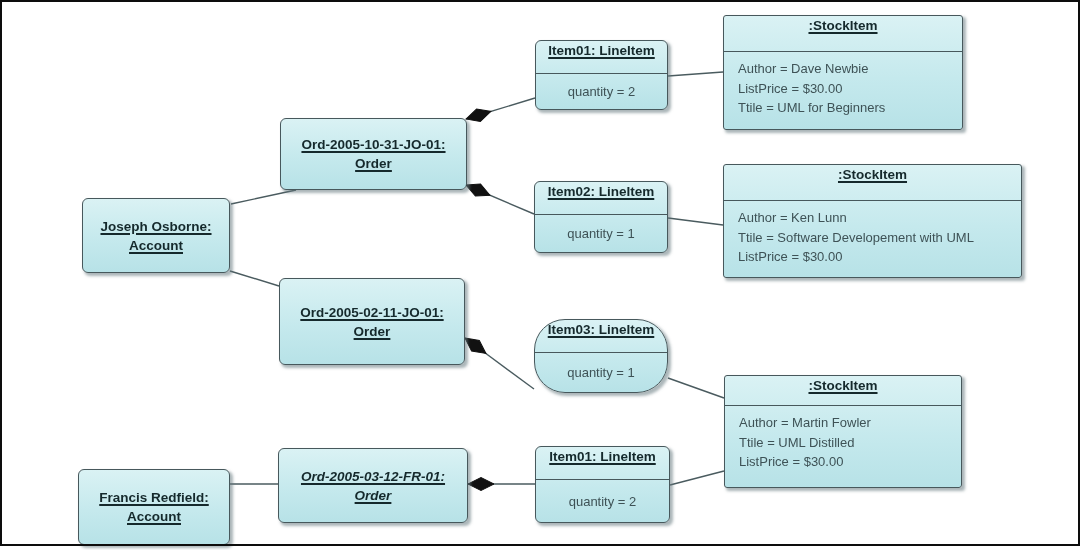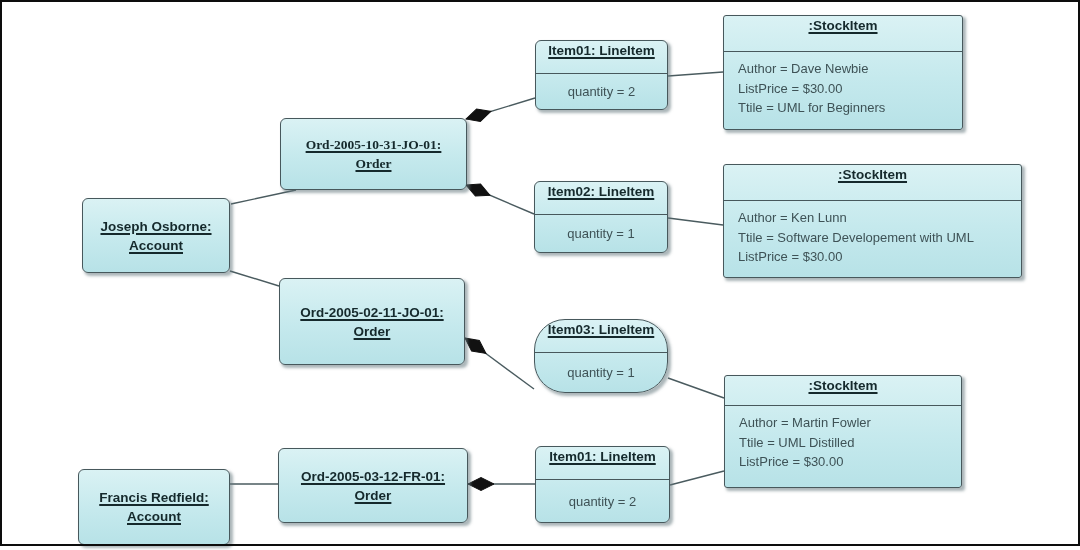--- a/index.html
+++ b/index.html
@@ -65,35 +65,35 @@
     </div>
   </div>
 
   <div class="node single" style="left:78px;top:469px;width:152px;height:76px;">
     <div class="title">
       <span class="u">Francis Redfield:</span><br>
       <span class="u">Account</span>
     </div>
   </div>
 
-  <div class="node single" style="left:280px;top:118px;width:187px;height:72px;font-family:Liberation Serif, serif;">
+  <div class="node single" style="left:280px;top:118px;width:187px;height:72px;">
     <div class="title">
       <span class="u">Ord-2005-10-31-JO-01:</span><br>
       <span class="u">Order</span>
     </div>
   </div>
 
   <div class="node single" style="left:279px;top:278px;width:186px;height:87px;">
     <div class="title">
       <span class="u">Ord-2005-02-11-JO-01:</span><br>
       <span class="u">Order</span>
     </div>
   </div>
 
-  <div class="node single" style="left:278px;top:448px;width:190px;height:75px;">
+  <div class="node single" style="left:278px;top:448px;width:190px;height:75px;font-style:italic;">
     <div class="title">
       <span class="u">Ord-2005-03-12-FR-01:</span><br>
       <span class="u">Order</span>
     </div>
   </div>
 
   <div class="node li" style="left:535px;top:40px;width:133px;height:70px;">
     <div class="hdr">
       <span class="title u">Item01: LineItem</span>
     </div>

